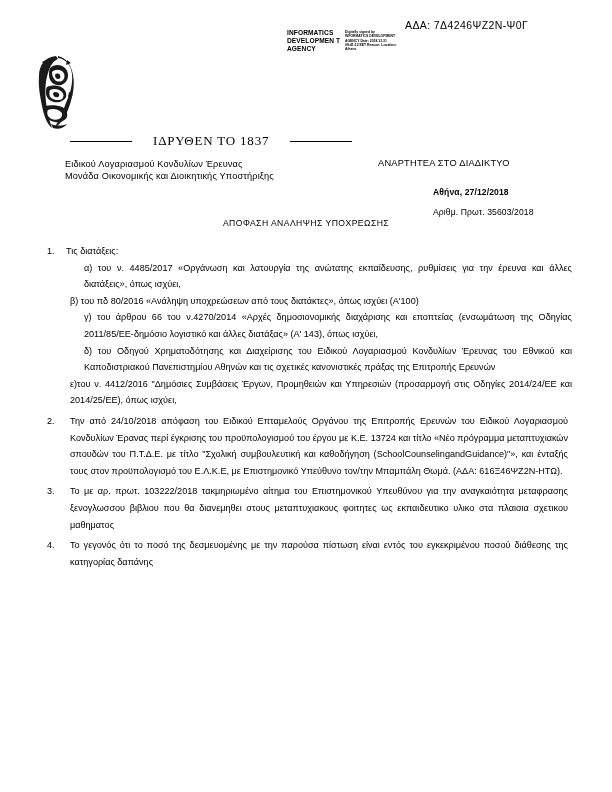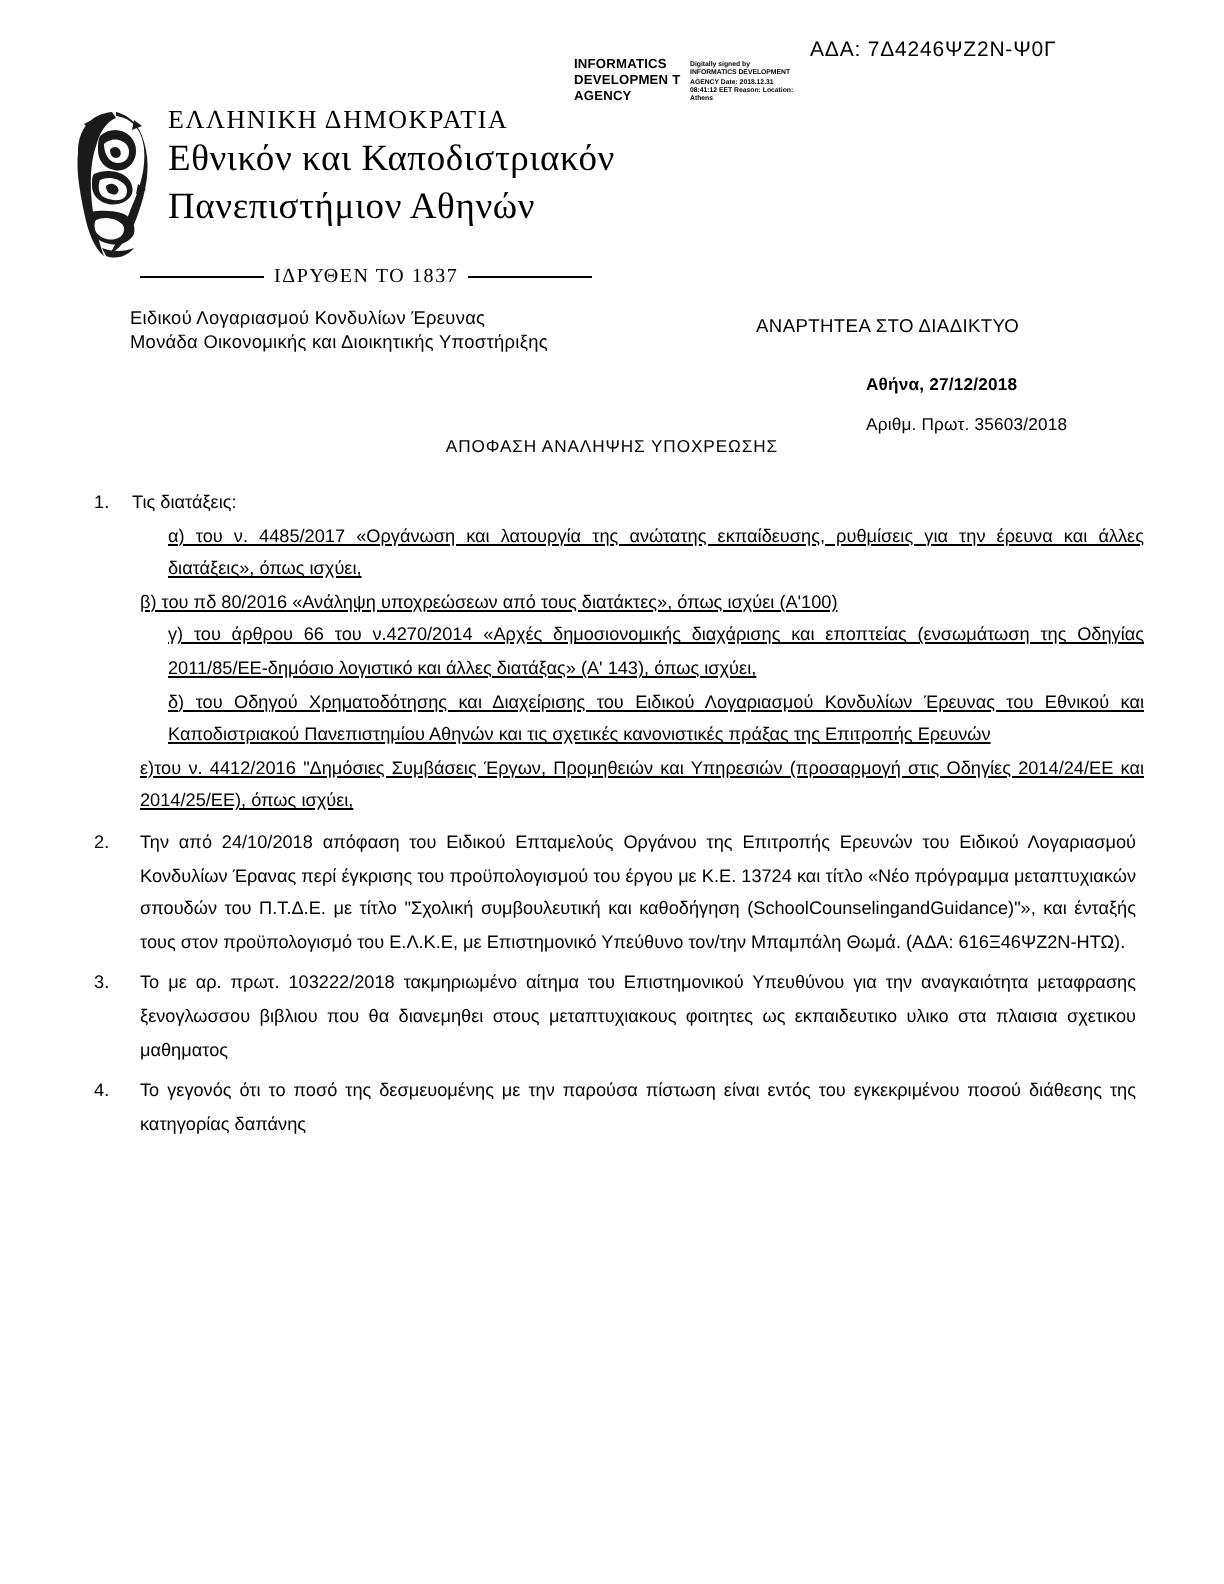--- a/index.html
+++ b/index.html
@@ -103,25 +103,25 @@
   }
   .lh-line2, .lh-line3 {
     font-family: "Liberation Serif", "DejaVu Serif", serif;
     font-size: 18.5px;
     line-height: 24px;
     letter-spacing: 0.3px;
     white-space: nowrap;
   }
   .lh-founded {
     font-family: "Liberation Serif", "DejaVu Serif", serif;
-    font-size: 10px;
+    font-size: 13px;
     letter-spacing: 0.8px;
     display: flex;
     align-items: center;
-    gap: 5px;
+    gap: 21px;
     margin-top: 3px;
     margin-left: 34px;
     white-space: nowrap;
   }
   .rule {
     display: block;
     height: 1px;
     background: #000;
     flex: 0 0 auto;
   }
@@ -211,21 +211,20 @@
   }
   .just {
     text-align: justify;
     text-justify: inter-word;
     margin: 4px;
   }
   .sub-list {
     margin: 0;
     padding: 0;
     list-style: none;
-    text-decoration: underline;
   }
   .sub-list li { margin: 0; }
   .sub-a  { padding-left: 18px; text-align: justify; }
   .sub-b  { padding-left: 4px;  text-align: justify; }
   .sub-c  { padding-left: 18px; text-align: justify; }
   .sub-d  { padding-left: 18px; text-align: justify; }
   .sub-e  { padding-left: 4px;  text-align: justify; }
 </style>
 </head>
 <body>
@@ -261,25 +260,20 @@
             <path d="M12 56 C16 54 22 55 25 58 C27 60 26 64 23 65 C19 67 14 65 12 62 C11 60 11 57 12 56 Z" fill="#fdfdfd"></path>
             <path d="M6 8 L10 6 L9 11 Z"></path>
             <path d="M31 6 L35 9 L30 11 Z"></path>
             <path d="M4 40 L8 38 L7 43 Z"></path>
             <path d="M33 38 L37 41 L32 43 Z"></path>
             <path d="M15 70 C20 72 26 72 31 70 C28 74 22 76 17 74 Z"></path>
           </g>
         </svg>
       </div>
 
-      <div class="lh-text">
-        <div class="lh-line1">ΕΛΛΗΝΙΚΗ ΔΗΜΟΚΡΑΤΙΑ</div>
-        <div class="lh-line2">Εθνικόν και Καποδιστριακόν</div>
-        <div class="lh-line3">Πανεπιστήμιον Αθηνών</div>
-      </div>
 
     </div>
 
     <div class="lh-founded">
       <span class="rule rule-l"></span>
       <span>ΙΔΡΥΘΕΝ ΤΟ 1837</span>
       <span class="rule rule-r"></span>
     </div>
 
     <div class="unit-lines">

